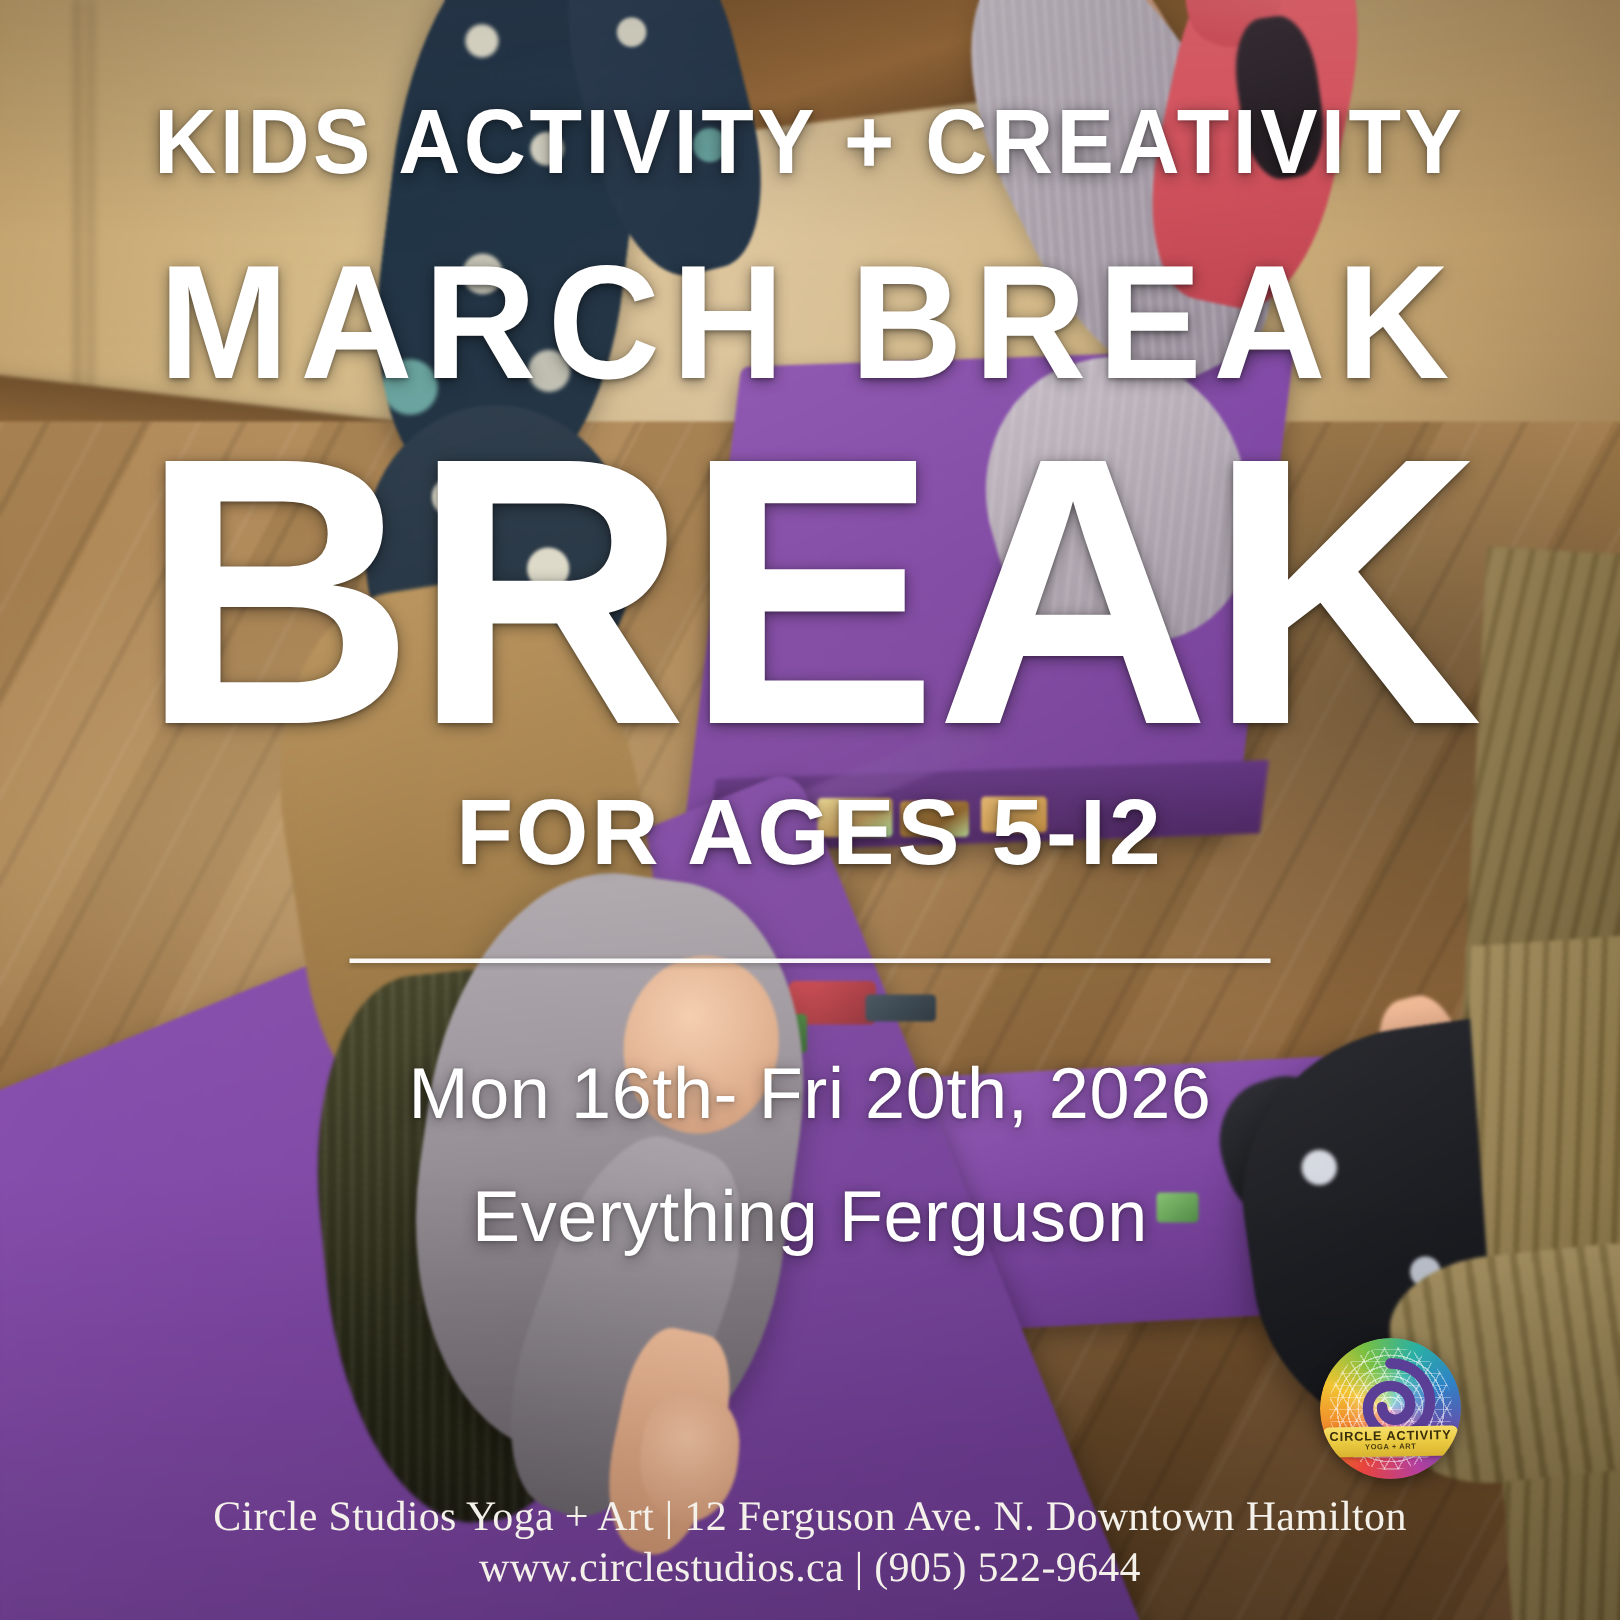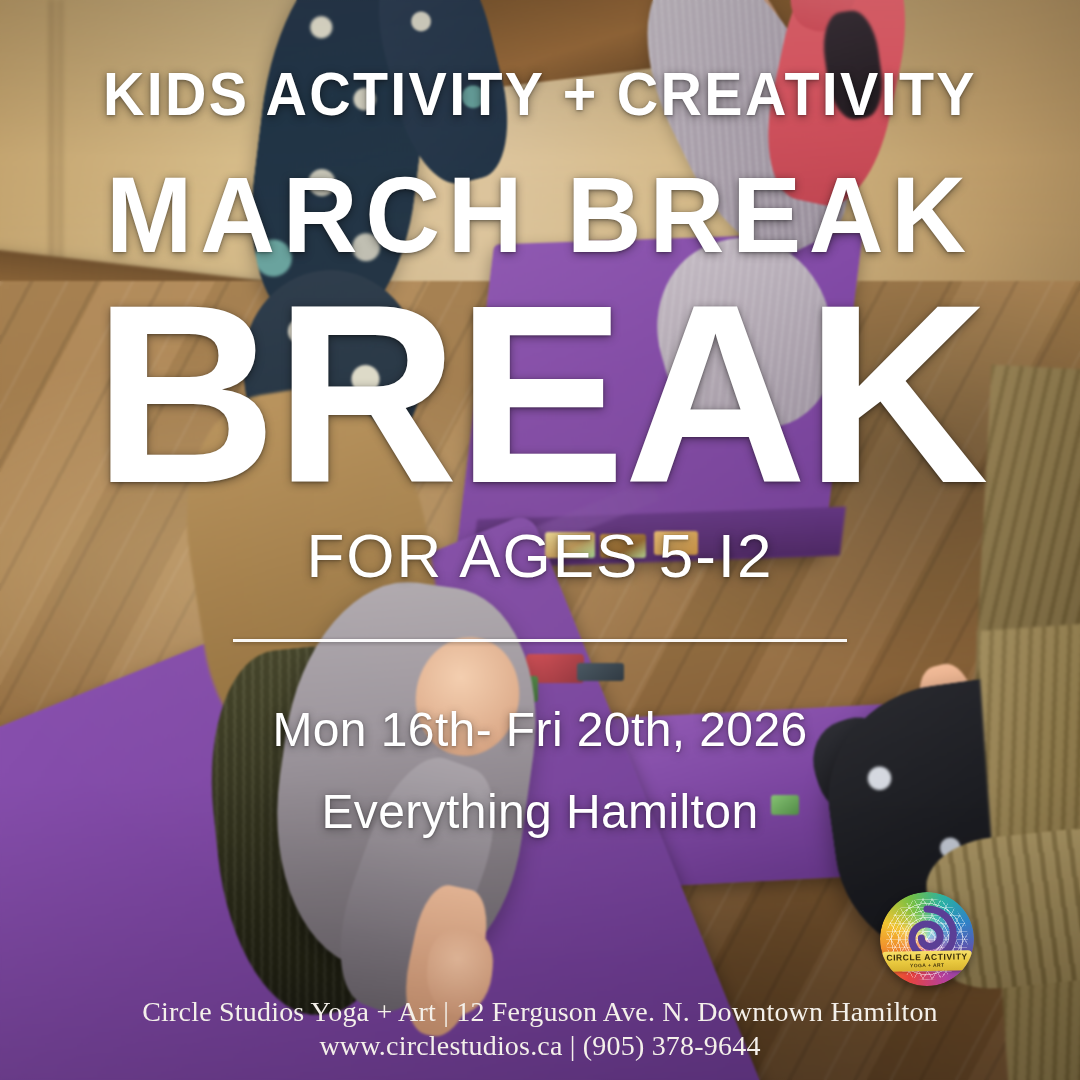--- a/index.html
+++ b/index.html
@@ -365,21 +365,21 @@
   }
   .title-2 {
     margin-top:4px;
     font-size:254px; font-weight:700;
     letter-spacing:-2px;
     line-height:.96;
     white-space:nowrap;
   }
   .subtitle {
     margin-top:8px;
-    font-size:62px; font-weight:400;
+    font-size:62px; font-weight:700;
     letter-spacing:2px;
     line-height:1;
     white-space:nowrap;
   }
   .rule {
     width:614px; height:3px; background:#fff;
     margin-top:52px;
     box-shadow:0 1px 4px rgba(0,0,0,.35);
     opacity:.95;
   }
@@ -516,34 +516,34 @@
     <div class="title-1 shadowed">MARCH BREAK</div>
 
     <div class="title-2 shadowed">BREAK</div>
 
     <div class="subtitle shadowed">FOR AGES 5-I2</div>
 
     <div class="rule"></div>
 
     <div class="details">
       <div class="line shadowed">Mon 16th- Fri 20th, 2026</div>
-      <div class="line shadowed">Everything Hamilton</div>
+      <div class="line shadowed">Everything Ferguson</div>
     </div>
   </div>
 
   <div class="logo">
     <div class="logo-disc"></div>
     <div class="logo-flower"></div>
     <svg class="logo-spiral" viewBox="0 0 100 100">
       <path d="M50 18 C66 18 78 30 78 45 C78 59 67 69 54 69 C43 69 34 60 34 50 C34 41 41 34 50 34 C58 34 64 40 64 47 C64 53 59 58 53 58 C48 58 44 54 44 49" fill="none" stroke="#5b3f96" stroke-width="7.5" stroke-linecap="round"></path>
     </svg>
     <div class="logo-band">
       <div class="l1">CIRCLE ACTIVITY</div>
       <div class="l2">YOGA + ART</div>
     </div>
   </div>
 
   <div class="footer">
     <div class="f1">Circle Studios Yoga + Art | 12 Ferguson Ave. N. Downtown Hamilton</div>
-    <div class="f2">www.circlestudios.ca | (905) 378-9644</div>
+    <div class="f2">www.circlestudios.ca | (905) 522-9644</div>
   </div>
 
 </div>
 
 </body></html>

